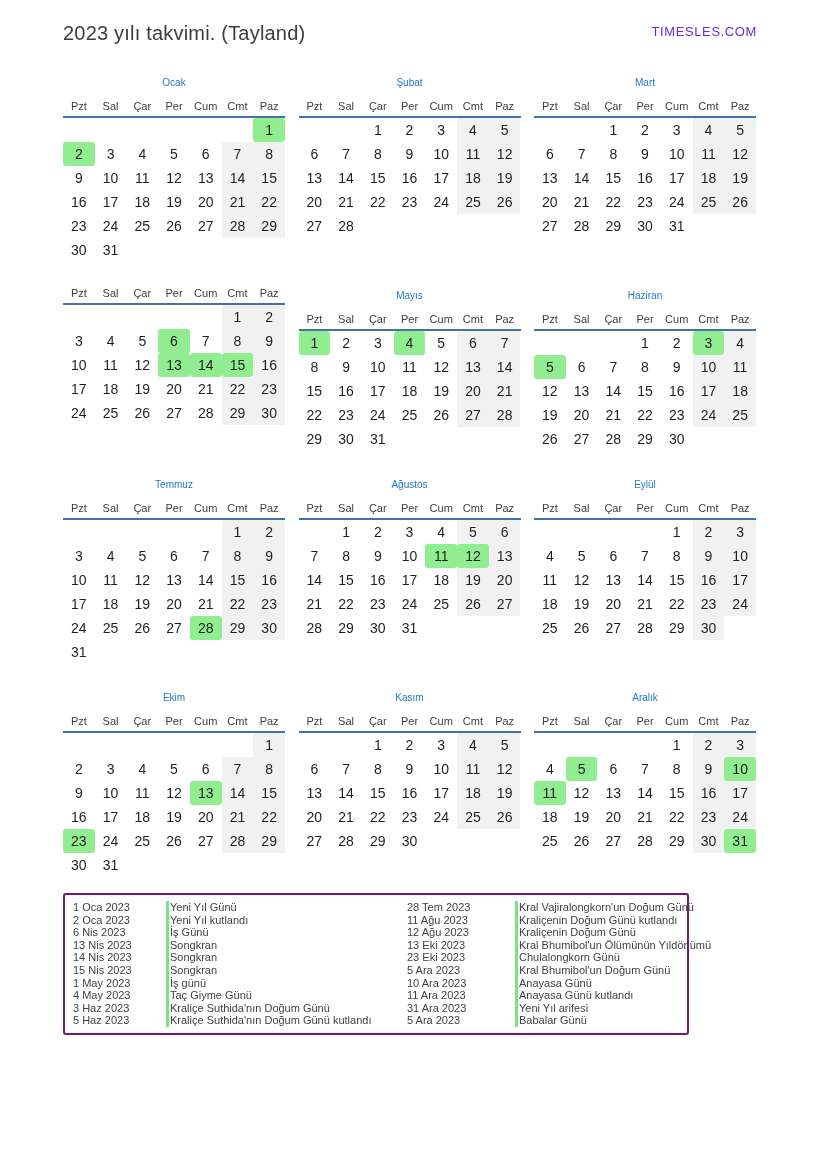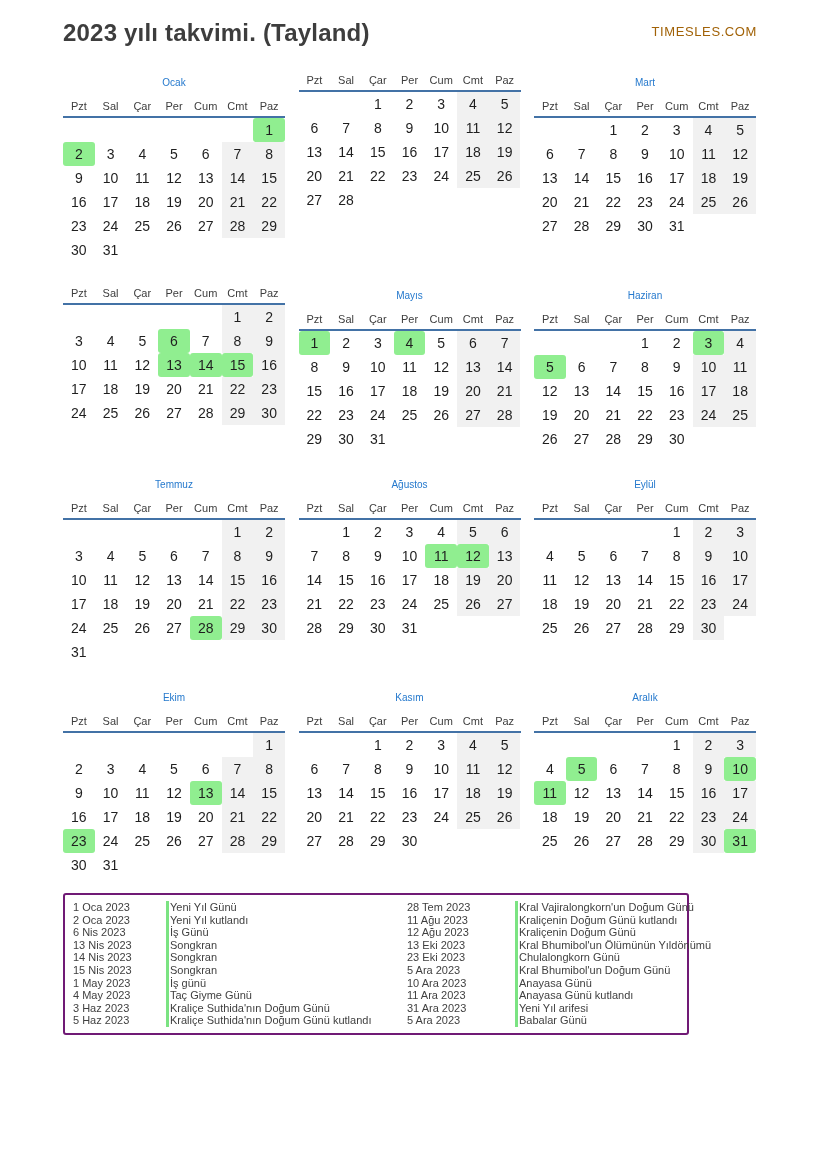--- a/index.html
+++ b/index.html
@@ -14,30 +14,30 @@
 
   
   .header {
     width: 694px;
     padding-top: 20px;
     display: flex;
     justify-content: space-between;
     align-items: flex-start;
   }
   .page-title {
-    font-size: 24px;
+    font-size: 20px;
     line-height: 26px;
-    font-weight: 700;
+    font-weight: 400;
     color: #3d3d3d;
     letter-spacing: 0.2px;
   }
   .site-link {
     margin-top: 4px;
     font-size: 13px;
-    color: #a16207;
+    color: #6d28d9;
     text-decoration: none;
     letter-spacing: 0.6px;
     cursor: pointer;
   }
 
   
   .months {
     margin-top: 28px;
     width: 693px;
     display: grid;
@@ -163,20 +163,21 @@
           <div class="cell">25</div>
           <div class="cell">26</div>
           <div class="cell">27</div>
           <div class="cell weekend">28</div>
           <div class="cell weekend">29</div>
           <div class="cell">30</div>
           <div class="cell">31</div>
         </div>
       </div>
       <div class="month">
+        <div class="month-title">Şubat</div>
         <div class="weekdays">
           <span>Pzt</span>
           <span>Sal</span>
           <span>Çar</span>
           <span>Per</span>
           <span>Cum</span>
           <span>Cmt</span>
           <span>Paz</span>
         </div>
         <div class="days">

